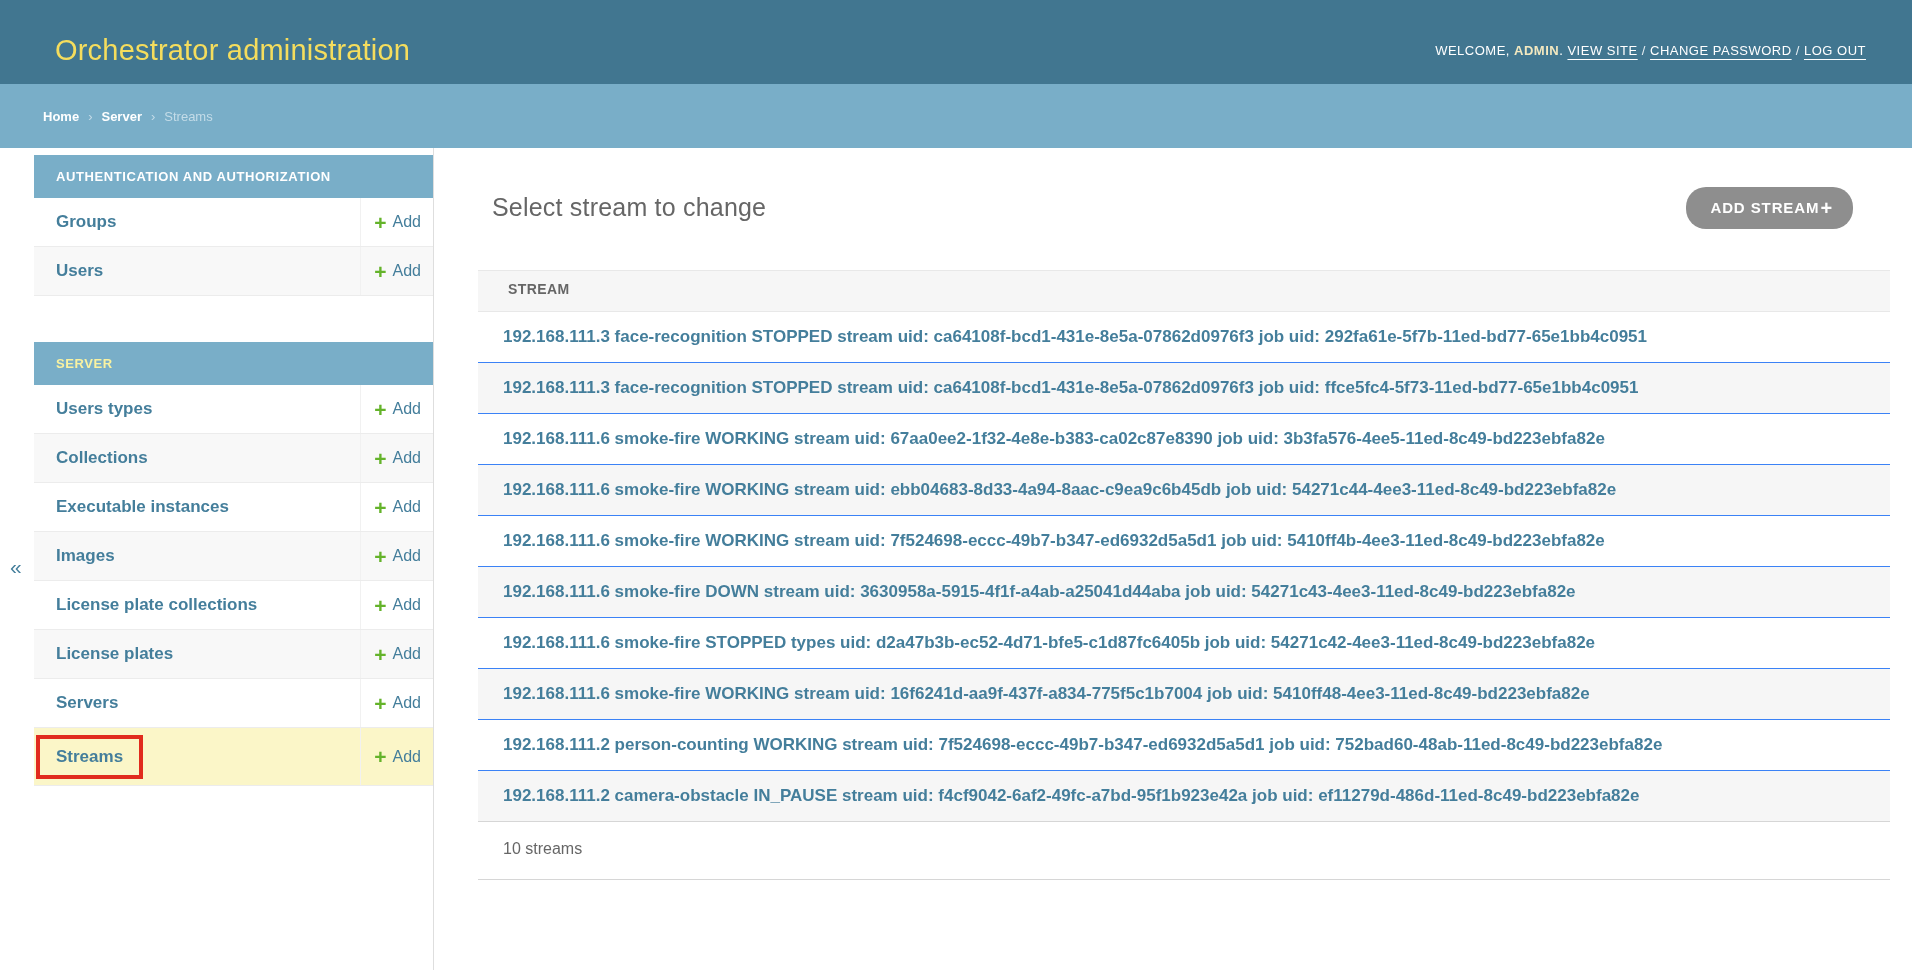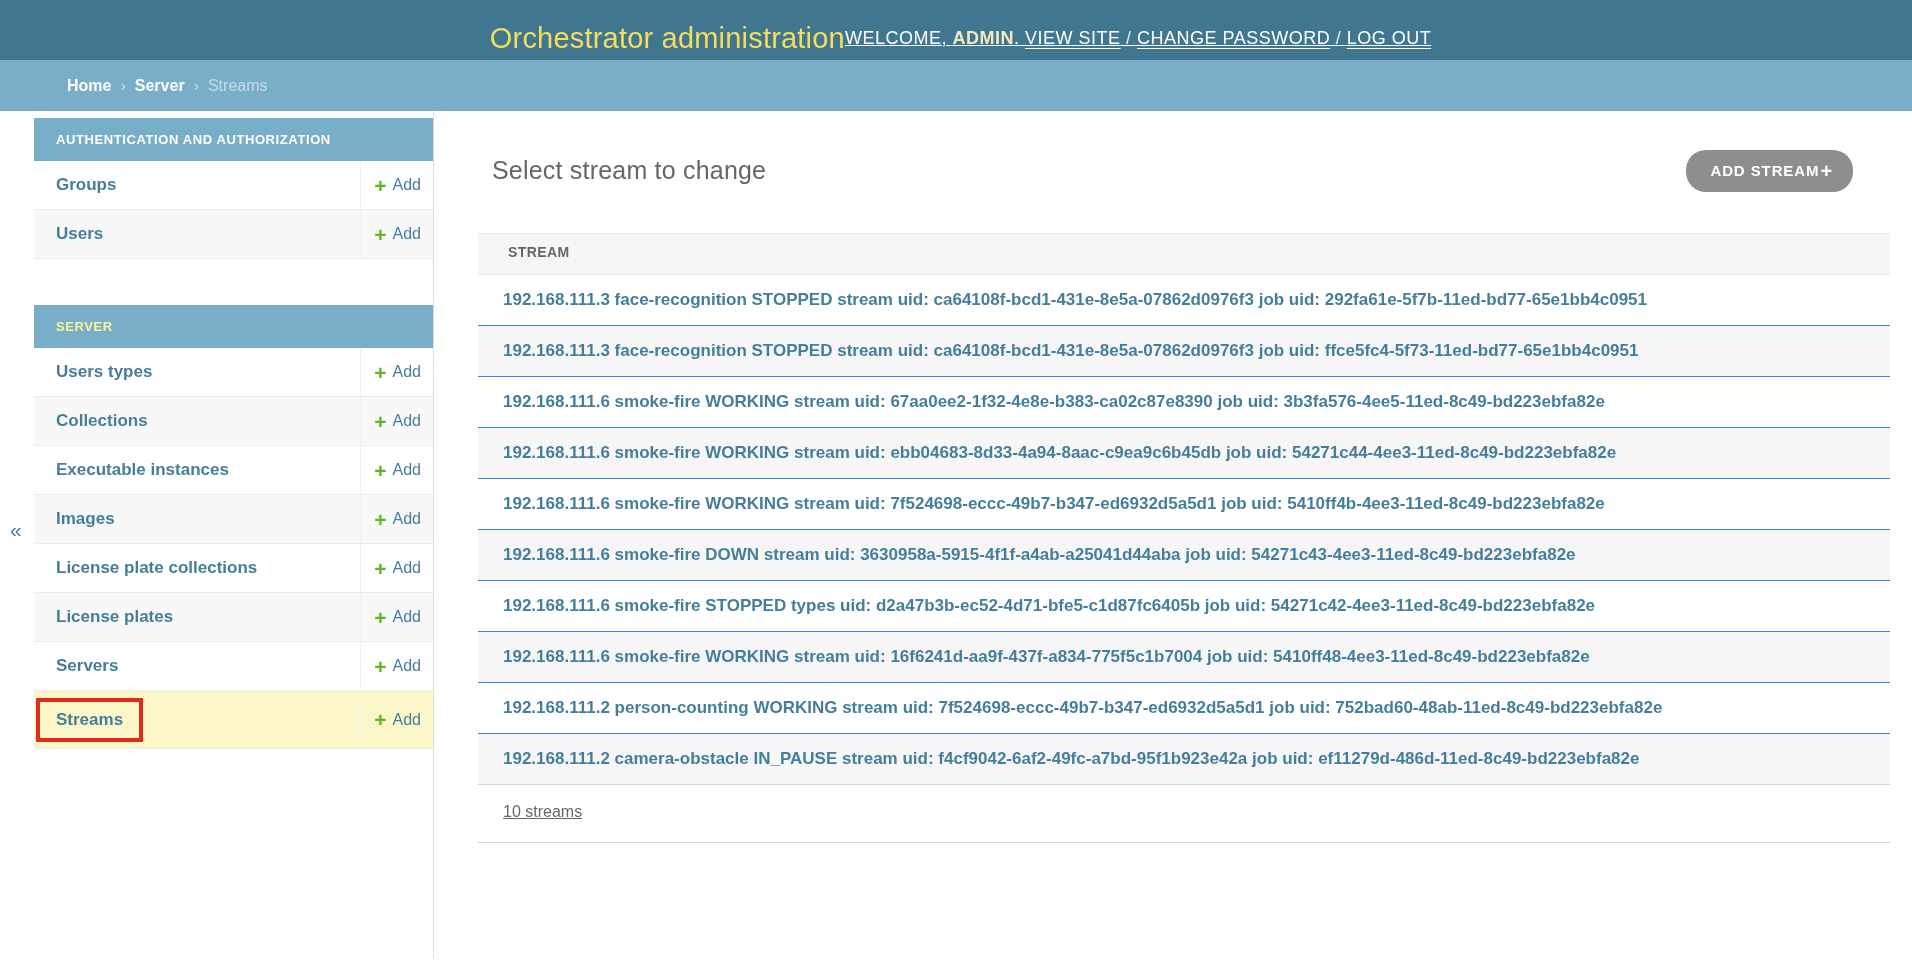--- a/index.html
+++ b/index.html
@@ -17,39 +17,39 @@
   *{box-sizing:border-box;}
   html,body{margin:0;padding:0;}
   body{
     width:1912px;height:970px;overflow:hidden;background:#fff;
     font-family:"Liberation Sans", sans-serif;
   }
   a{text-decoration:none;cursor:pointer;}
 
   
   #header{
-    height:60px;background:var(--header-bg);
-    display:flex;align-items:center;justify-content:center;
+    height:84px;background:var(--header-bg);
+    display:flex;align-items:center;justify-content:space-between;
     padding:16px 46px 0 55px;
   }
   .site-title{
     color:var(--accent-yellow);font-size:29px;font-weight:400;margin:0;letter-spacing:.2px;
   }
   .user-tools{
-    color:#fff;font-size:18px;letter-spacing:.5px;white-space:nowrap;text-decoration:underline;
+    color:#fff;font-size:13px;letter-spacing:.5px;white-space:nowrap;
   }
   .user-tools .uname{font-weight:bold;color:#f3e9c0;}
   .user-tools a{color:#fff;text-decoration:underline;text-underline-offset:4px;}
   .user-tools .sep{color:#e6eef2;}
 
   
   #breadcrumbs{
-    height:51px;background:var(--breadcrumb-bg);
+    height:64px;background:var(--breadcrumb-bg);
     display:flex;align-items:center;gap:9px;
-    padding:0 20px 0 67px;font-size:16px;color:#c4dce8;
+    padding:0 20px 0 43px;font-size:13px;color:#c4dce8;
   }
   #breadcrumbs a{color:#fff;font-weight:bold;}
   #breadcrumbs .bc-sep{color:#c4dce8;}
   #breadcrumbs .bc-current{color:#c4dce8;}
 
   
   #page{display:flex;height:847px;}
 
   #toggle-col{width:34px;position:relative;flex:0 0 34px;}
   #nav-toggle{
@@ -110,21 +110,20 @@
   #result-table td{
     padding:15px 10px 15px 25px;border-bottom:1px solid #3b82f6;
   }
   #result-table tbody tr:nth-child(even){background:var(--stripe);}
   #result-table tbody tr:last-child td{border-bottom:1px solid #d6d6d6;}
   .stream-link{color:var(--link-blue);font-weight:bold;font-size:17px;white-space:nowrap;}
 
   .paginator{
     padding:18px 0 21px 25px;color:var(--muted-text);font-size:16px;
     border-bottom:1px solid #d6d6d6;
-    text-decoration:underline;
   }
 </style>
 </head>
 <body>
 
 <div id="header">
   <h1 class="site-title">Orchestrator administration</h1>
   <div class="user-tools">
     <span>WELCOME,</span>
     <span class="uname">ADMIN</span><span>.</span>

